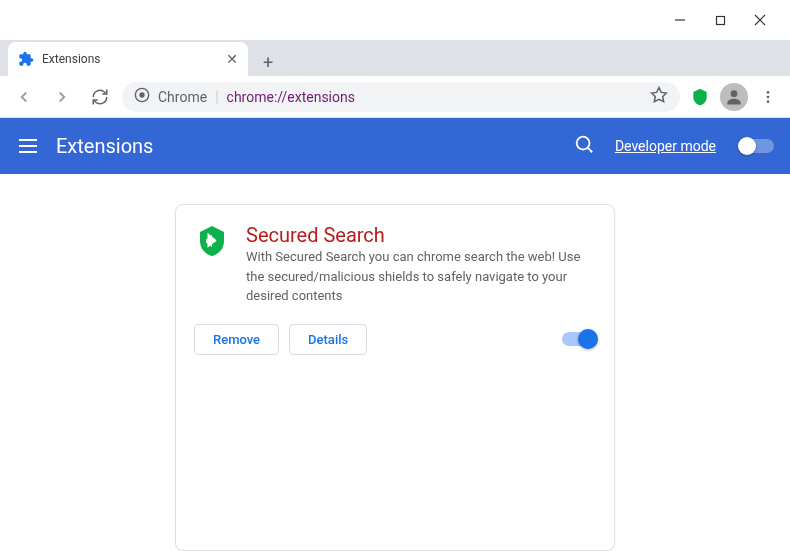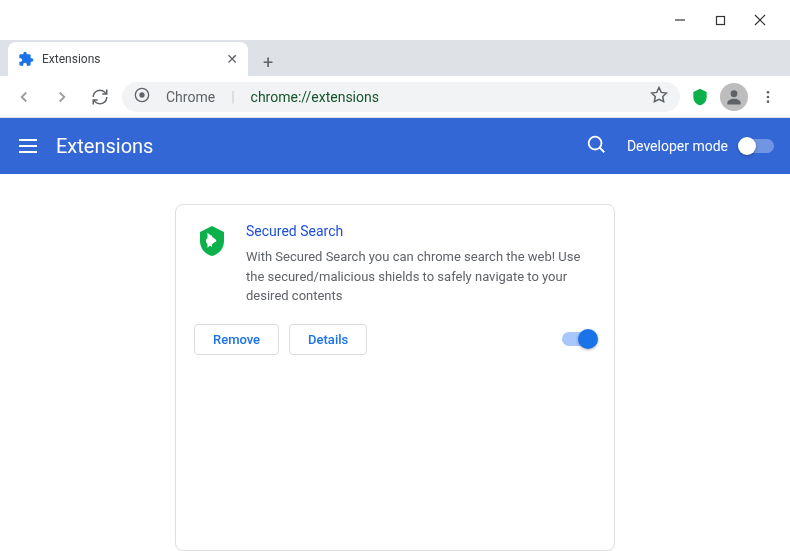--- a/index.html
+++ b/index.html
@@ -15,49 +15,49 @@
 .tab { display: flex; align-items: center; background: #fff; height: 34px; min-width: 240px; border-radius: 8px 8px 0 0; padding: 0 10px; gap: 8px; }
 .tab .favicon { width: 16px; height: 16px; display: flex; align-items: center; justify-content: center; }
 .tab .title { font-size: 12px; color: #3c4043; flex: 1; }
 .tab .close { font-size: 14px; color: #5f6368; }
 .newtab { width: 28px; height: 28px; display: flex; align-items: center; justify-content: center; margin-left: 6px; color: #5f6368; font-size: 18px; }
 
 
 .addressbar { height: 42px; background: #fff; display: flex; align-items: center; padding: 0 8px; gap: 6px; border-bottom: 1px solid #e0e0e0; }
 .navbtn { width: 32px; height: 32px; display: flex; align-items: center; justify-content: center; border-radius: 50%; color: #9e9e9e; }
 .navbtn.active { color: #5f6368; }
-.omnibox { flex: 1; height: 30px; background: #f1f3f4; border-radius: 15px; display: flex; align-items: center; padding: 0 12px; gap: 16px; }
+.omnibox { flex: 1; height: 30px; background: #f1f3f4; border-radius: 15px; display: flex; align-items: center; padding: 0 12px; gap: 8px; }
 .omnibox .origin { color: #5f6368; font-size: 14px; }
 .omnibox .divider { color: #ccc; font-size: 14px; }
-.omnibox .url { color: #14532d; font-size: 14px; flex: 1; }
+.omnibox .url { color: #701a75; font-size: 14px; flex: 1; }
 .omnibox .star { color: #5f6368; }
 .exticon { width: 28px; height: 28px; display: flex; align-items: center; justify-content: center; }
 .avatar { width: 28px; height: 28px; border-radius: 50%; background: #bdbdbd; display: flex; align-items: center; justify-content: center; }
 .menubtn { width: 28px; height: 28px; display: flex; align-items: center; justify-content: center; color: #5f6368; }
 
 
 .ext-header { height: 56px; background: #3367d6; display: flex; align-items: center; padding: 0 16px; color: #fff; }
 .hamburger { width: 24px; height: 24px; margin-right: 16px; }
 .ext-title { font-size: 20px; font-weight: 400; flex: 1; }
 .search-icon { margin-right: 20px; }
-.dev-mode-label { font-size: 14px; margin-right: 12px; }
+.dev-mode-label { font-size: 14px; margin-right: 24px; text-decoration: underline; }
 .dev-toggle { width: 34px; height: 14px; background: rgba(255,255,255,0.3); border-radius: 7px; position: relative; }
 .dev-toggle::after { content: ''; position: absolute; width: 18px; height: 18px; background: #fff; border-radius: 50%; left: -2px; top: -2px; box-shadow: 0 1px 3px rgba(0,0,0,0.3); }
 
 
 .content { padding: 30px 0 0; display: flex; justify-content: center; position: relative; background: #fff; height: calc(551px - 40px - 36px - 42px - 56px); }
 .watermark { position: absolute; top: 50%; left: 50%; transform: translate(-50%, -50%); font-size: 70px; font-weight: bold; color: rgba(0,0,0,0.05); font-style: italic; letter-spacing: 2px; pointer-events: none; }
 .watermark .sub { font-size: 50px; display: block; text-align: center; }
 
 
 .ext-card { width: 440px; background: #fff; border: 1px solid #e0e0e0; border-radius: 8px; padding: 18px; box-shadow: 0 1px 2px rgba(0,0,0,0.05); position: relative; z-index: 1; }
 .card-head { display: flex; gap: 16px; margin-bottom: 18px; }
 .card-icon { width: 36px; height: 36px; flex-shrink: 0; }
 .card-body { flex: 1; }
-.card-title { font-size: 14px; color: #1d4ed8; margin-bottom: 8px; }
+.card-title { font-size: 20px; color: #b91c1c; }
 .card-desc { font-size: 13px; color: #5f6368; line-height: 1.5; }
 .card-footer { display: flex; align-items: center; gap: 10px; }
 .card-btn { padding: 7px 18px; border: 1px solid #dadce0; border-radius: 4px; background: #fff; color: #1a73e8; font-size: 13px; font-weight: 500; cursor: pointer; }
 .spacer { flex: 1; }
 .card-toggle { width: 34px; height: 14px; background: #a8c7fa; border-radius: 7px; position: relative; }
 .card-toggle::after { content: ''; position: absolute; width: 20px; height: 20px; background: #1a73e8; border-radius: 50%; right: -2px; top: -3px; box-shadow: 0 1px 3px rgba(0,0,0,0.3); }
 </style>
 </head>
 <body>
 

